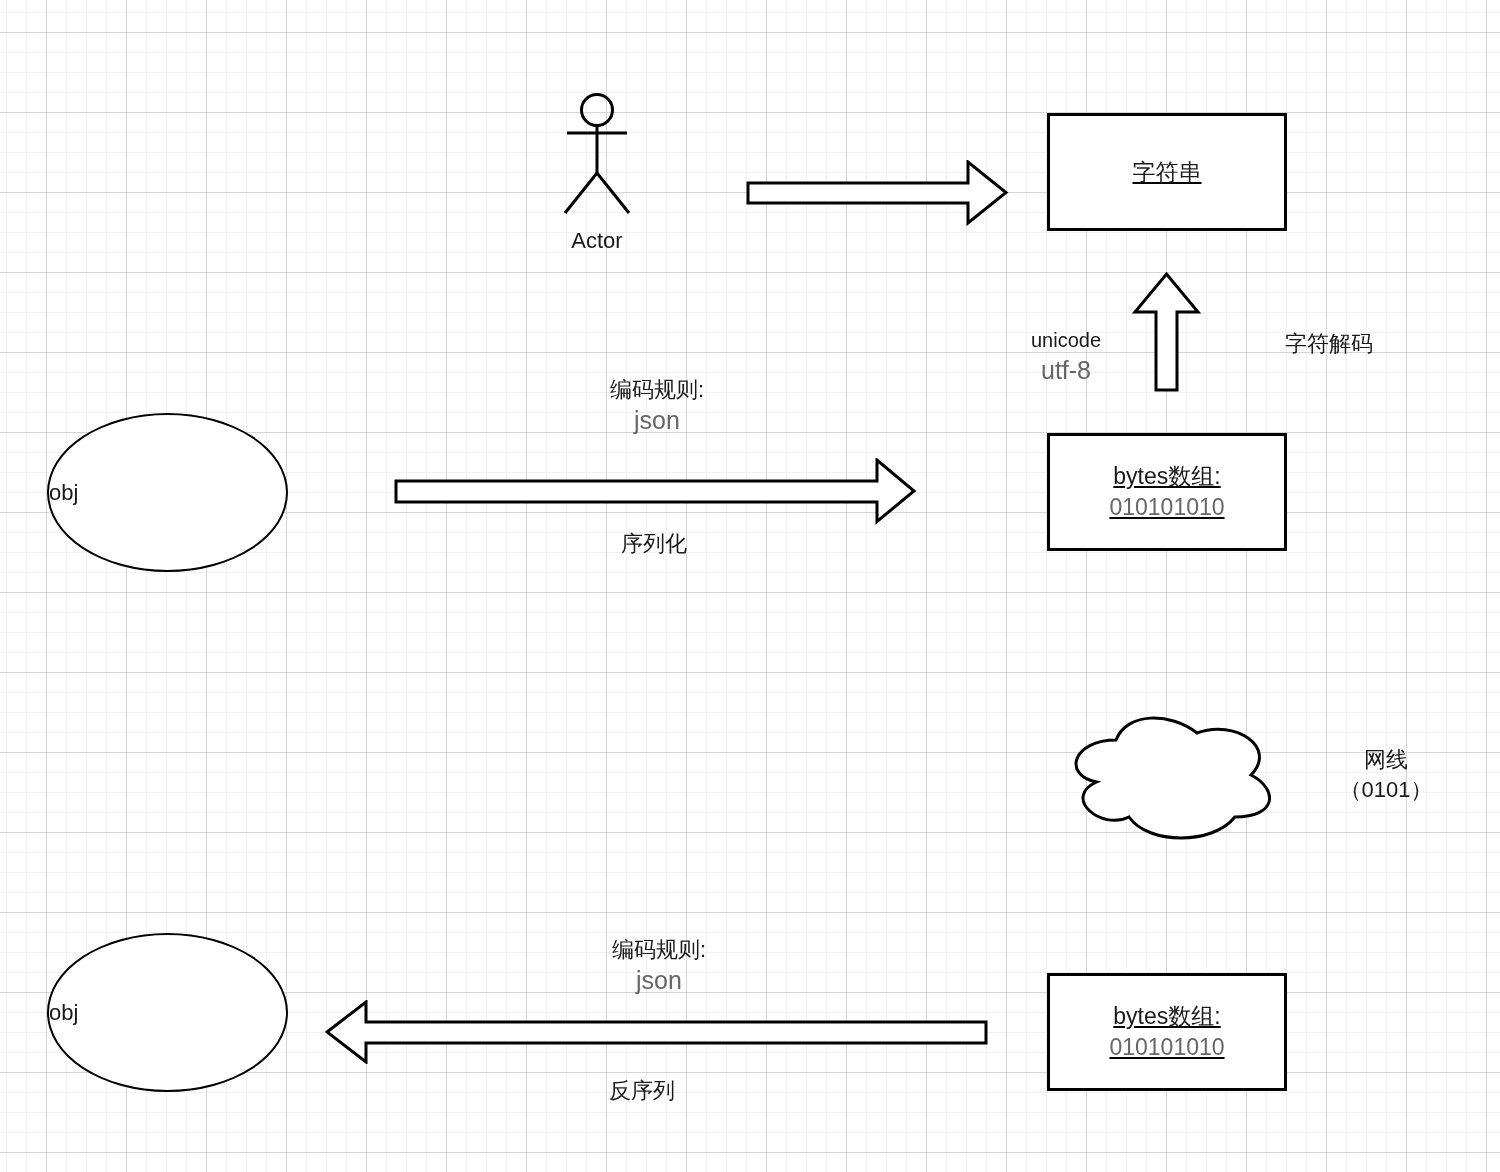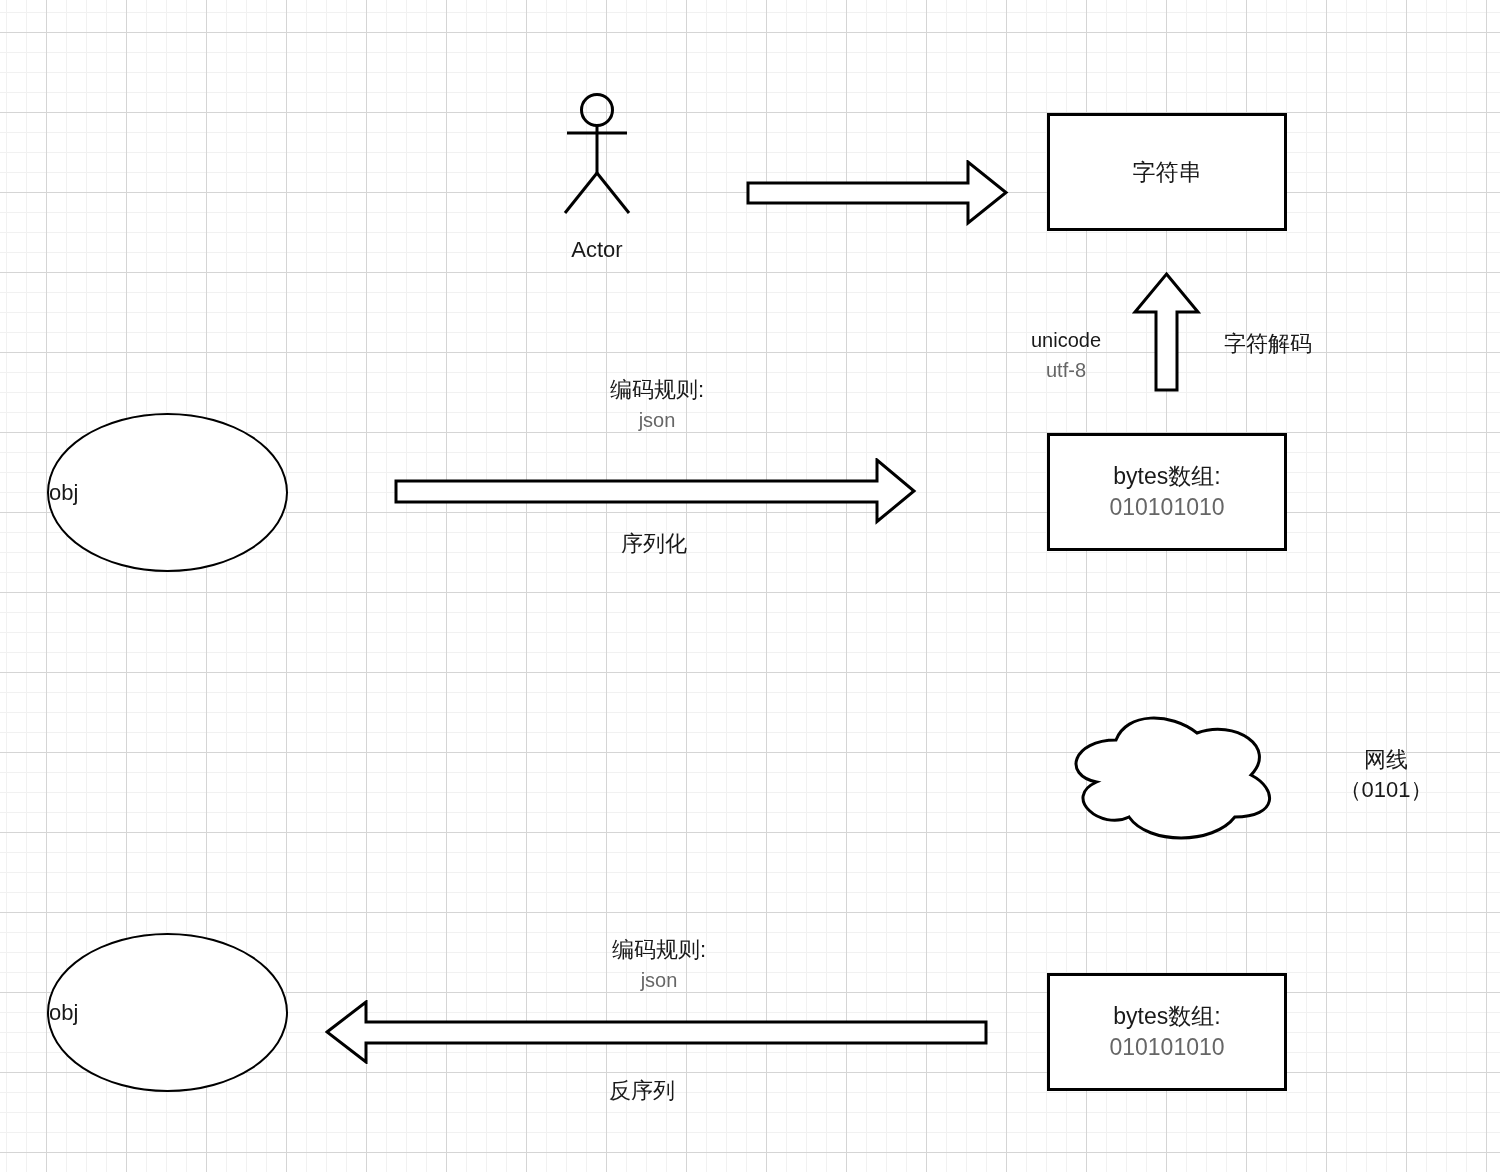--- a/index.html
+++ b/index.html
@@ -25,72 +25,73 @@
   .shape-box {
     position: absolute;
     background: #ffffff;
     border: 3px solid #000000;
     box-sizing: border-box;
     display: flex;
     flex-direction: column;
     align-items: center;
     justify-content: center;
     text-align: center;
+    text-decoration: underline;
   }
   .ellipse {
     position: absolute;
     background: #ffffff;
     border: 2.5px solid #000000;
     border-radius: 50%;
     box-sizing: border-box;
     display: flex;
     align-items: center;
     justify-content: flex-start;
     text-align: center;
   }
   .label { color: #191919; font-size: 22px; line-height: 30px; text-align: center; }
   .box-title { color: #191919; font-size: 23px; line-height: 31px; }
   .muted { color: #666666; }
-  .rule-value { font-size: 20px; }
+  .rule-value { font-size: 25px; }
   svg { display: block; }
 </style>
 </head>
 <body>
 
 <div class="canvas">
 
   <svg class="abs" style="left:550px; top:84px;" width="94" height="132" viewBox="0 0 94 132">
     <g fill="none" stroke="#000000" stroke-width="3">
       <circle cx="47" cy="26" r="15.5"></circle>
       <line x1="47" y1="41.5" x2="47" y2="89"></line>
       <line x1="17" y1="49" x2="77" y2="49"></line>
       <line x1="47" y1="89" x2="15" y2="129"></line>
       <line x1="47" y1="89" x2="79" y2="129"></line>
     </g>
   </svg>
-  <div class="abs label" style="left:537px; top:226px; width:120px;margin-top:9px;">Actor</div>
+  <div class="abs label" style="left:537px; top:226px; width:120px;">Actor</div>
 
   <svg class="abs" style="left:746px; top:160px;" width="264" height="66" viewBox="0 0 264 66">
     <polygon points="2,23 222,23 222,2 260,32.5 222,63 222,43 2,43" fill="#ffffff" stroke="#000000" stroke-width="3" stroke-linejoin="miter"></polygon>
   </svg>
 
   <div class="shape-box" style="left:1047px; top:113px; width:240px; height:118px;">
     <div class="box-title">字符串</div>
   </div>
 
   <svg class="abs" style="left:1130px; top:270px;" width="74" height="124" viewBox="0 0 74 124">
     <polygon points="36.5,4 68,42 47,42 47,120 26,120 26,42 5,42" fill="#ffffff" stroke="#000000" stroke-width="3" stroke-linejoin="miter"></polygon>
   </svg>
 
   <div class="abs" style="left:986px; top:325px; width:160px; text-align:center;">
     <div class="label" style="font-size:20px;">unicode</div>
     <div class="label muted rule-value">utf-8</div>
   </div>
 
-  <div class="abs label" style="left:1188px; top:329px; width:160px;text-align:center;">字符解码</div>
+  <div class="abs label" style="left:1249px; top:329px; width:160px;text-align:center;">字符解码</div>
 
   <div class="ellipse" style="left:47px; top:413px; width:241px; height:159px;">
     <div class="label">obj</div>
   </div>
 
   <div class="abs" style="left:577px; top:375px; width:160px; text-align:center;">
     <div class="label">编码规则:</div>
     <div class="label muted rule-value">json</div>
   </div>
 

